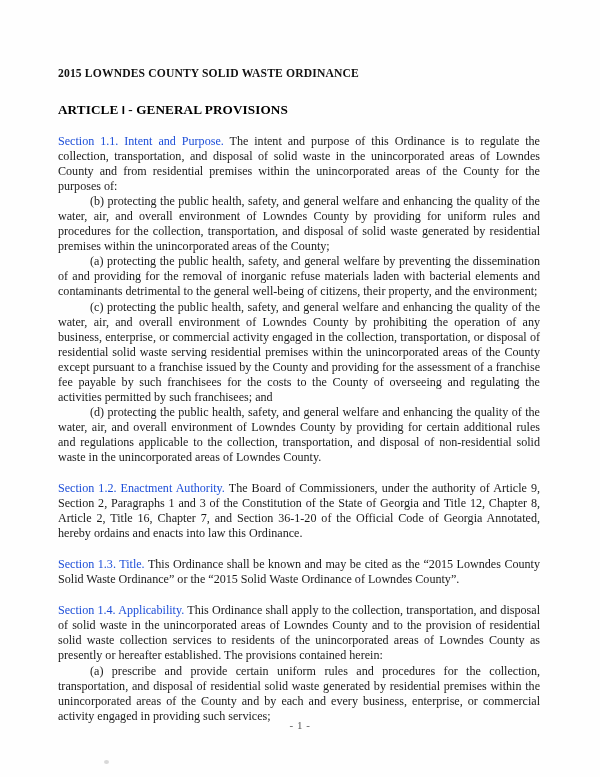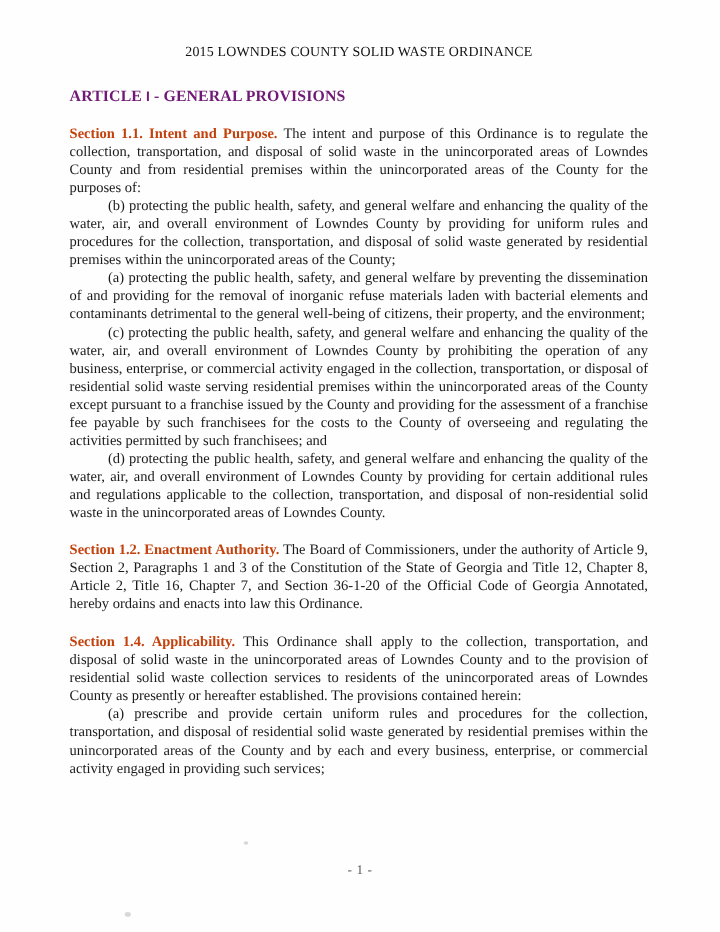--- a/index.html
+++ b/index.html
@@ -18,35 +18,34 @@
     color: #171717;
     box-sizing: border-box;
   }
   .content {
     position: absolute;
     left: 58px;
     top: 0;
     width: 482px;
   }
   .doc-title {
-    text-align: center;
-    font-weight: normal;
+    font-weight: bold;
     font-size: 11.6px;
     letter-spacing: 0.15px;
     margin: 0;
-    padding-top: 37px;
+    padding-top: 67px;
     color: #121212;
   }
   .article-heading {
     font-weight: bold;
     font-size: 13.2px;
     margin: 0;
     padding-top: 22px;
     letter-spacing: 0.1px;
-    color: #701a75;
+    color: #000000;
   }
   .article-heading .roman {
     font-weight: bold;
     font-family: "Liberation Sans", sans-serif;
     font-size: 11.5px;
     letter-spacing: 0;
   }
   p.para {
     margin: 0;
     font-size: 12.1px;
@@ -55,22 +54,22 @@
     text-justify: inter-word;
     color: #1a1a1a;
   }
   p.section-lead {
     padding-top: 16px;
   }
   p.sub {
     text-indent: 32px;
   }
   .bold {
-    font-weight: bold;
-    color: #c2410c;
+    font-weight: normal;
+    color: #1d4ed8;
   }
   .footer {
     position: absolute;
     left: 0;
     top: 719px;
     width: 600px;
     text-align: center;
     font-size: 11px;
     color: #555;
     letter-spacing: 0.5px;
@@ -98,20 +97,21 @@
     <p class="para sub">(b) protecting the public health, safety, and general welfare and enhancing the quality of the water, air, and overall environment of Lowndes County by providing for uniform rules and procedures for the collection, transportation, and disposal of solid waste generated by residential premises within the unincorporated areas of the County;</p>
 
     <p class="para sub">(a) protecting the public health, safety, and general welfare by preventing the dissemination of and providing for the removal of inorganic refuse materials laden with bacterial elements and contaminants detrimental to the general well-being of citizens, their property, and the environment;</p>
 
     <p class="para sub">(c) protecting the public health, safety, and general welfare and enhancing the quality of the water, air, and overall environment of Lowndes County by prohibiting the operation of any business, enterprise, or commercial activity engaged in the collection, transportation, or disposal of residential solid waste serving residential premises within the unincorporated areas of the County except pursuant to a franchise issued by the County and providing for the assessment of a franchise fee payable by such franchisees for the costs to the County of overseeing and regulating the activities permitted by such franchisees; and</p>
 
     <p class="para sub">(d) protecting the public health, safety, and general welfare and enhancing the quality of the water, air, and overall environment of Lowndes County by providing for certain additional rules and regulations applicable to the collection, transportation, and disposal of non-residential solid waste in the unincorporated areas of Lowndes County.</p>
 
     <p class="para section-lead"><span class="bold">Section 1.2. Enactment Authority.</span><span> The Board of Commissioners, under the authority of Article 9, Section 2, Paragraphs 1 and 3 of the Constitution of the State of Georgia and Title 12, Chapter 8, Article 2, Title 16, Chapter 7, and Section 36-1-20 of the Official Code of Georgia Annotated, hereby ordains and enacts into law this Ordinance.</span></p>
 
+    <p class="para section-lead"><span class="bold">Section 1.3. Title.</span><span> This Ordinance shall be known and may be cited as the “2015 Lowndes County Solid Waste Ordinance” or the “2015 Solid Waste Ordinance of Lowndes County”.</span></p>
 
     <p class="para section-lead"><span class="bold">Section 1.4. Applicability.</span><span> This Ordinance shall apply to the collection, transportation, and disposal of solid waste in the unincorporated areas of Lowndes County and to the provision of residential solid waste collection services to residents of the unincorporated areas of Lowndes County as presently or hereafter established. The provisions contained herein:</span></p>
 
     <p class="para sub">(a) prescribe and provide certain uniform rules and procedures for the collection, transportation, and disposal of residential solid waste generated by residential premises within the unincorporated areas of the County and by each and every business, enterprise, or commercial activity engaged in providing such services;</p>
 
 
   </div>
 
   <div class="footer">- 1 -</div>
 

